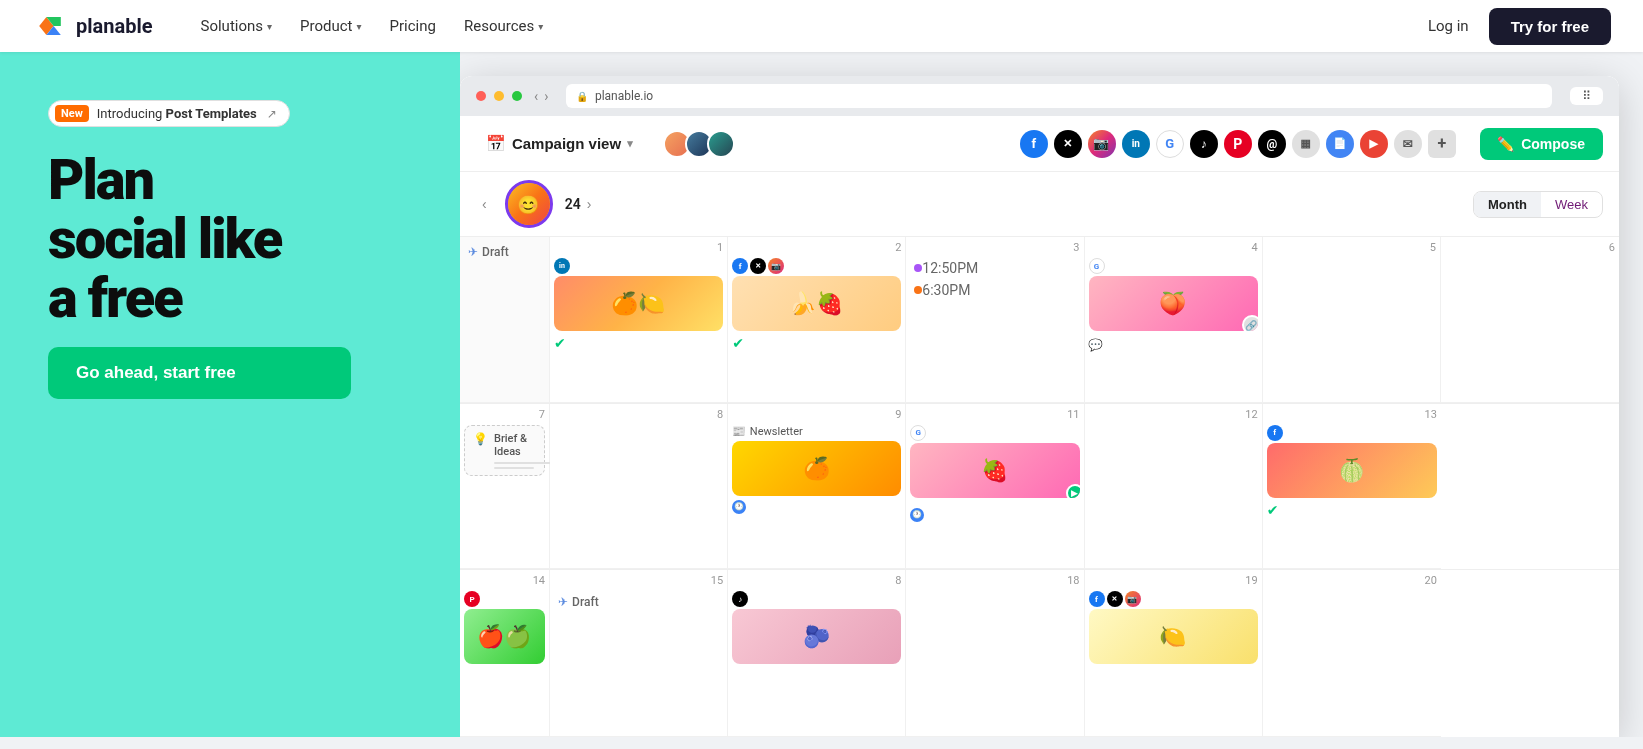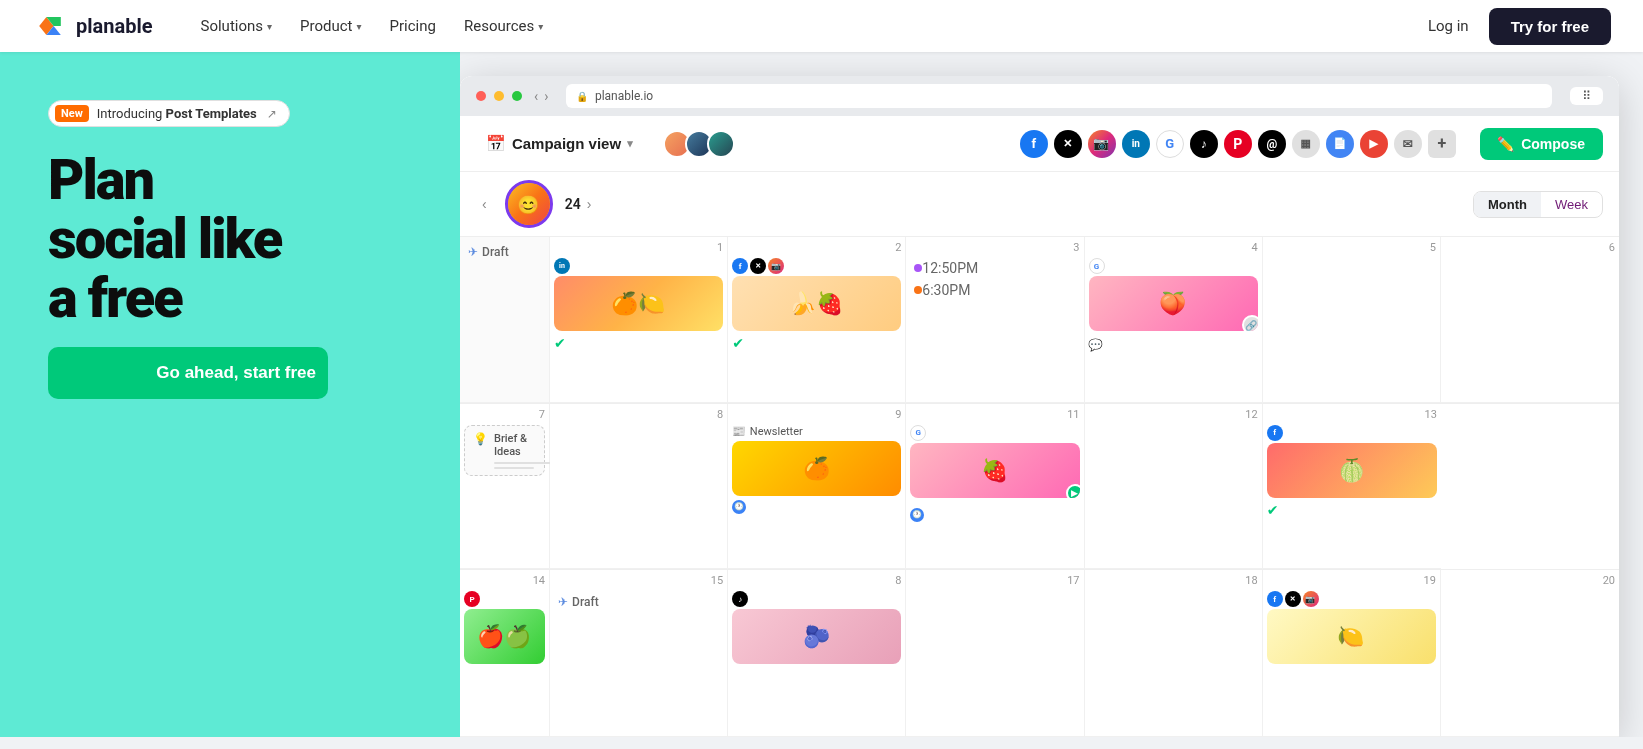--- a/index.html
+++ b/index.html
@@ -131,26 +131,26 @@
       color: #555;
       line-height: 1.5;
       margin-bottom: 32px;
       max-width: 320px;
     }
     .hero-cta {
       background: #00c97a;
       color: #fff;
       border: none;
       border-radius: 10px;
-      padding: 16px 12px;
+      padding: 16px 28px;
       font-size: 17px;
       font-weight: 700;
       cursor: pointer;
-      width: 280px;
-      text-align: right;
+      width: 303px;
+      text-align: left;
     }
 
     
     .browser-wrap {
       flex: 1;
       padding: 24px 24px 0 0;
       display: flex;
       flex-direction: column;
       overflow: hidden;
     }
@@ -872,23 +872,20 @@
             <div class="cal-cell">
               <div class="cal-day-num">8</div>
               <div class="social-badge">
                 <div class="s-badge s-tt" style="font-size:8px;">♪</div>
               </div>
               <div class="post-card">
                 <div class="post-img post-img-berry" style="height:55px;">🫐</div>
               </div>
             </div>
 
-            <div class="cal-cell">
-              <div class="cal-day-num">17</div>
-            </div>
 
             <div class="cal-cell">
               <div class="cal-day-num">18</div>
             </div>
 
             <div class="cal-cell">
               <div class="cal-day-num">19</div>
               <div class="social-badge">
                 <div class="s-badge s-fb">f</div>
                 <div class="s-badge s-x" style="font-size:7px;">✕</div>

